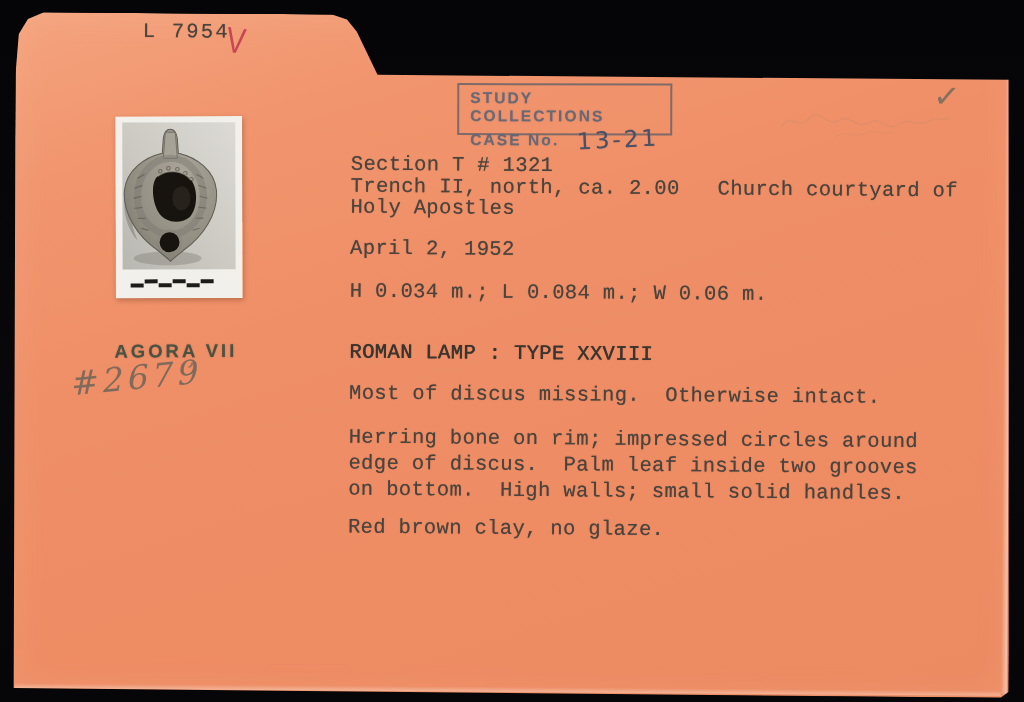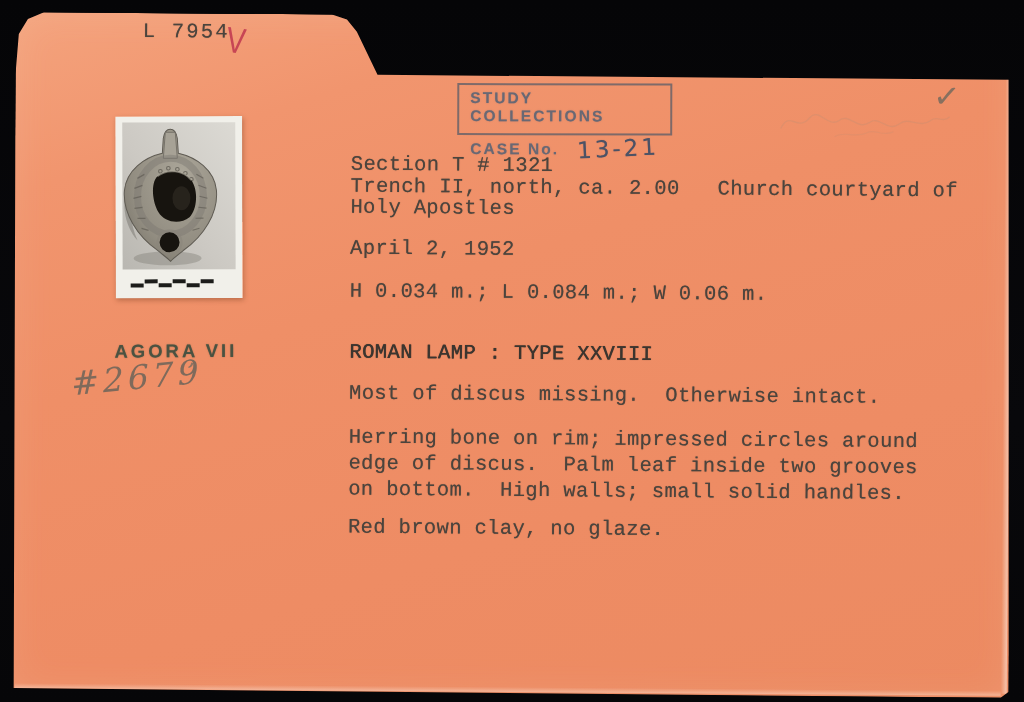--- a/index.html
+++ b/index.html
@@ -20,21 +20,21 @@
     text-shadow:0 0 0.8px rgba(70,62,55,0.65);}
   .typed.dark{color:#3b352f;text-shadow:0.5px 0 0 rgba(55,48,42,0.85),0 0 1px rgba(55,48,42,0.5);}
   .tab-label{letter-spacing:2.2px;}
   .red-check{position:absolute;left:208px;top:6px;font-family:"Liberation Sans",sans-serif;
     font-size:36px;color:#c23d52;transform:rotate(7deg) scaleX(0.8);opacity:0.9;}
   .stamp-box{position:absolute;left:442px;top:67px;width:215px;height:52px;
     border:2.5px solid rgba(88,92,104,0.75);transform:rotate(-0.3deg);
     box-sizing:border-box;padding:4px 0 0 11px;}
   .stamp-text{font-family:"Liberation Sans",sans-serif;font-weight:700;font-size:15.5px;
     letter-spacing:2.1px;color:rgba(96,101,116,0.88);text-shadow:0 0 1.2px rgba(96,101,116,0.55);}
-  .stamp-row{display:flex;align-items:flex-start;margin-top:15px;}
+  .stamp-row{display:flex;align-items:flex-start;margin-top:6px;}
   .case-value{font-family:"DejaVu Sans",sans-serif;font-size:23px;line-height:20px;
     color:#4c5265;letter-spacing:3px;transform:rotate(-3deg);margin-left:18px;margin-top:-2px;
     text-shadow:0 0 0.8px rgba(76,82,101,0.6);}
   .agora-stamp{position:absolute;left:54px;top:327px;font-family:"Liberation Sans",sans-serif;
     font-weight:700;font-size:18.5px;letter-spacing:3px;color:rgba(62,77,62,0.85);
     text-shadow:0 0 1.3px rgba(62,77,62,0.6);transform:rotate(-0.8deg);margin-left:47px;}
   .pencil-tick{position:absolute;left:176px;top:330px;font-size:24px;color:#6f6a60;
     transform:rotate(12deg);opacity:0.75;font-family:"DejaVu Serif",serif;}
   .agora-number{position:absolute;left:58px;top:345px;font-family:"DejaVu Serif",serif;
     font-style:italic;font-size:33px;letter-spacing:4px;color:#6b645a;

